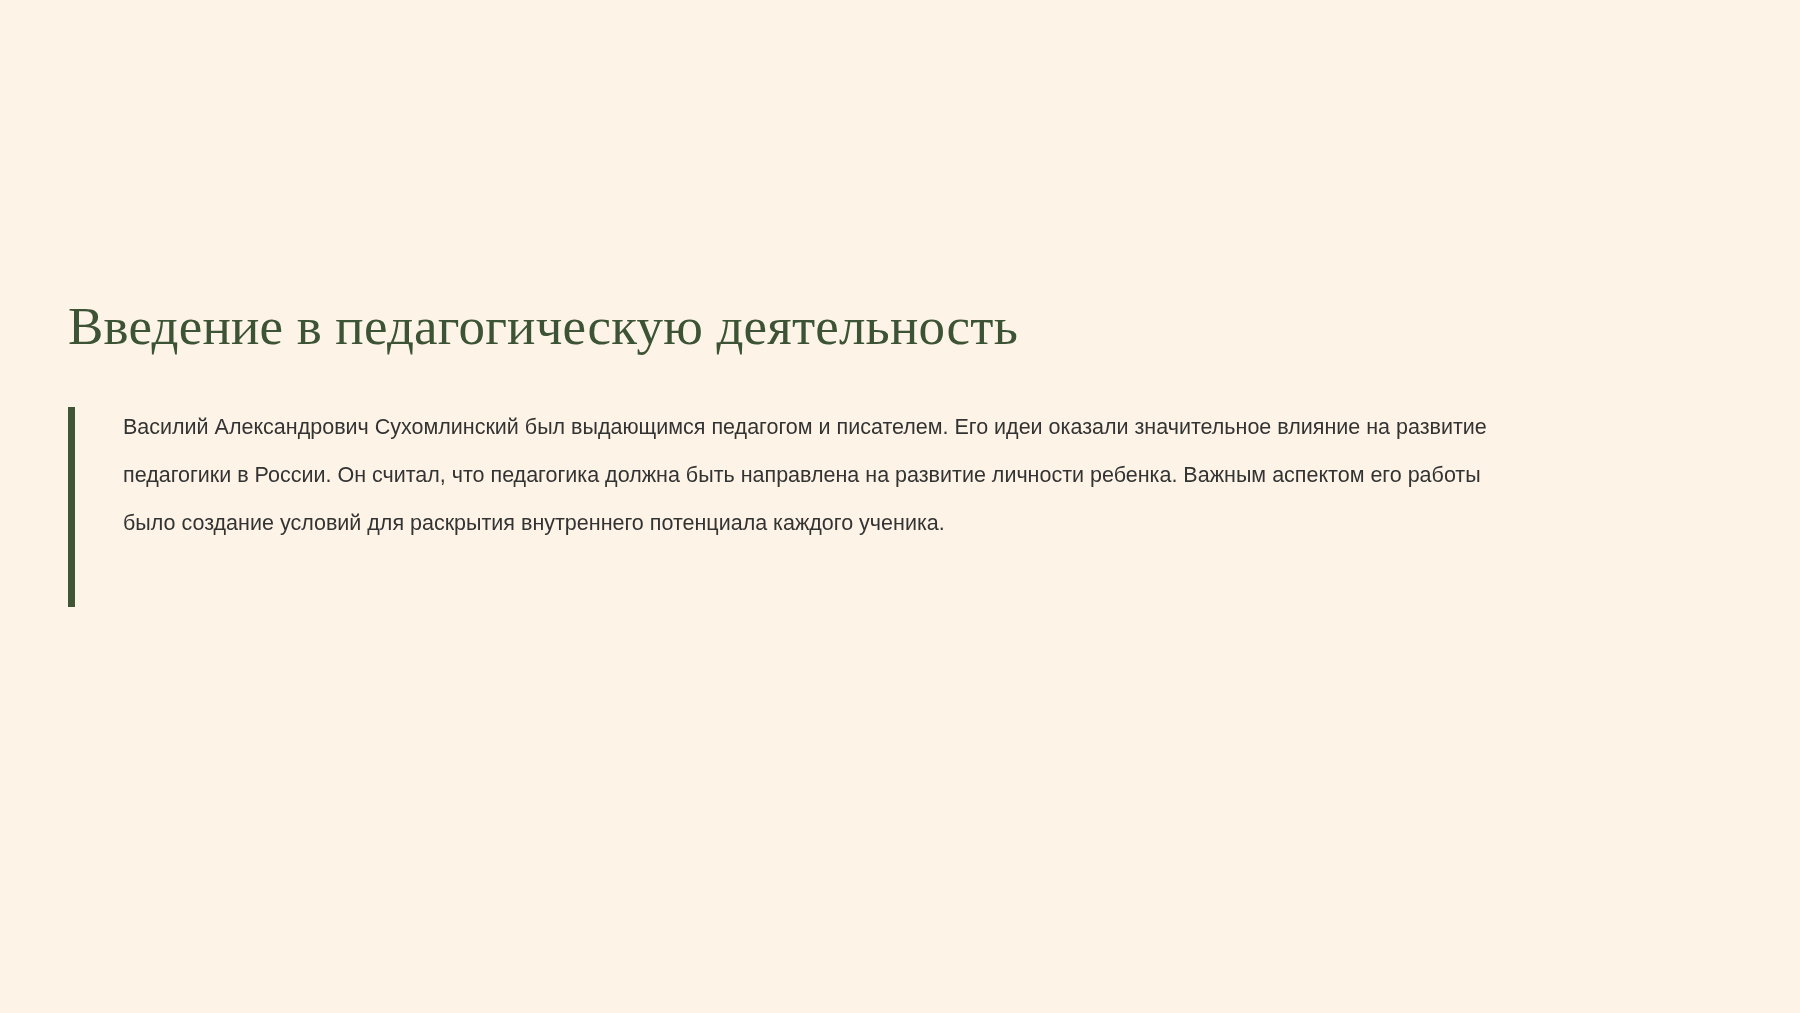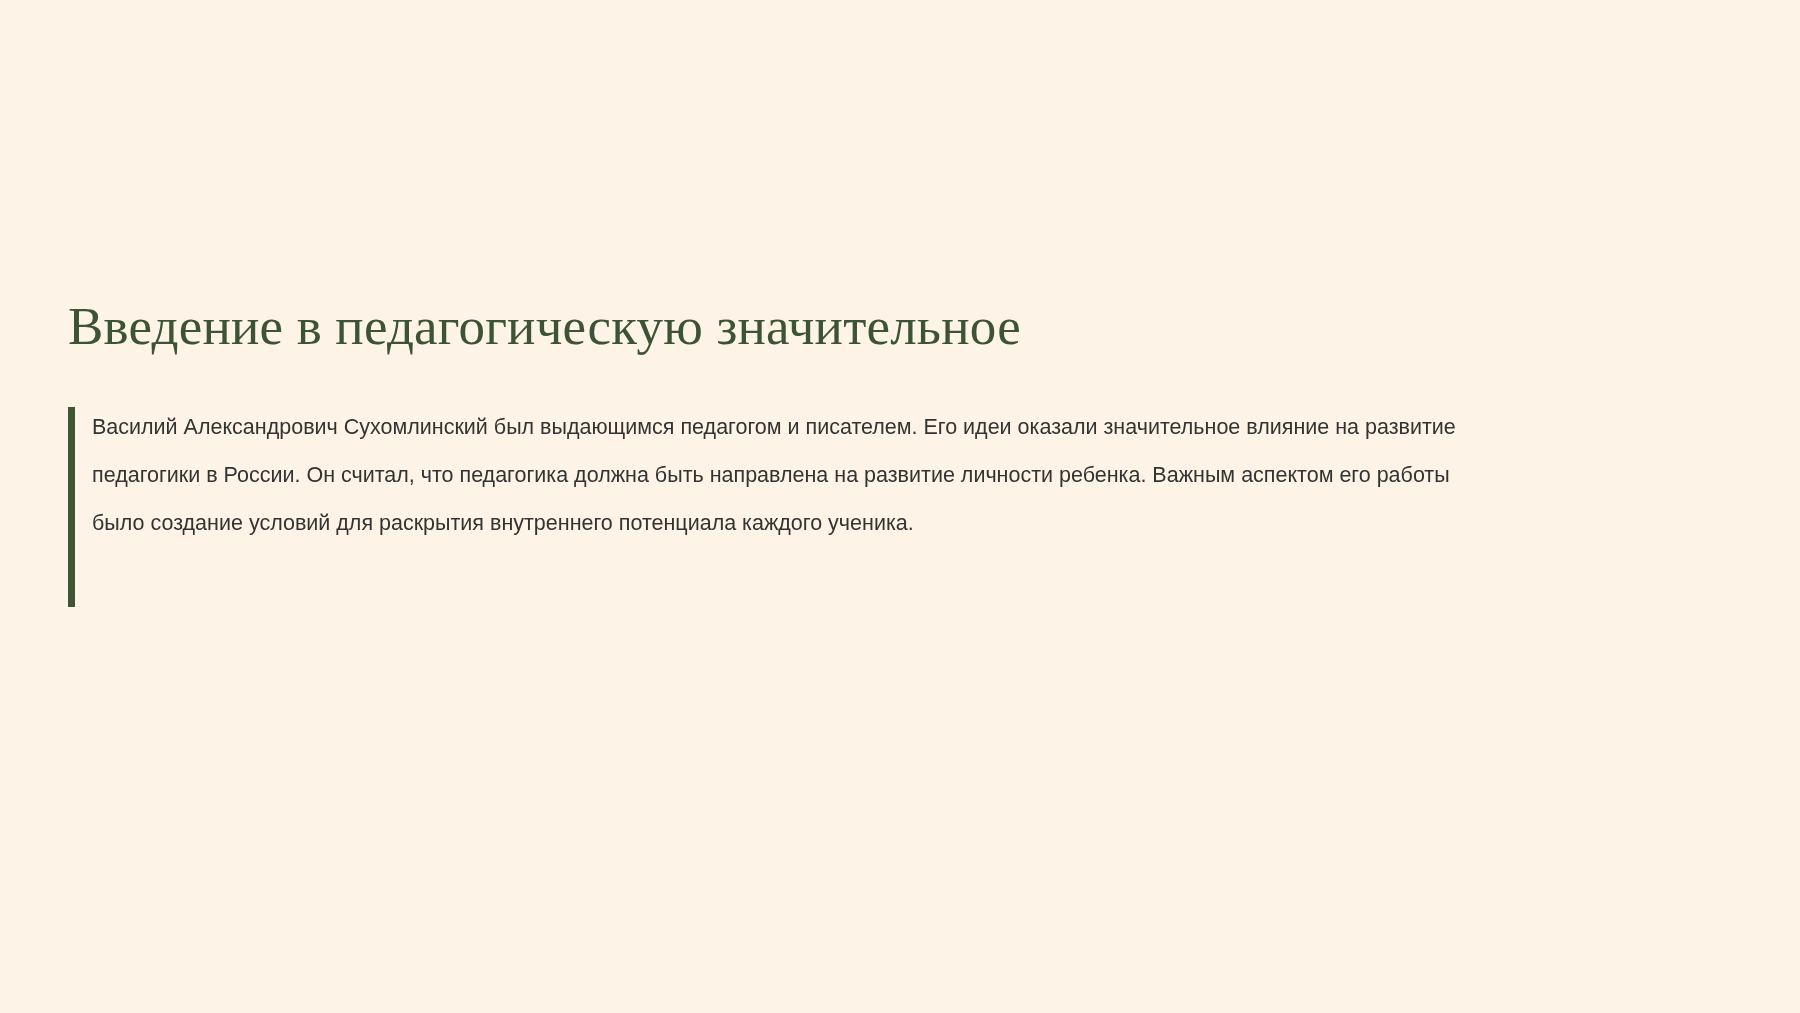--- a/index.html
+++ b/index.html
@@ -36,21 +36,21 @@
     font-weight: 400;
     line-height: 1.16;
     color: #3c5435;
     letter-spacing: 0.2px;
     margin: 0 0 46px 0;
     white-space: nowrap;
   }
 
   .body-block {
     position: relative;
-    padding-left: 24px;
+    padding-left: 55px;
   }
 
   .accent-bar {
     position: absolute;
     left: 0;
     top: 4px;
     width: 7px;
     height: 200px;
     background: #3e5634;
   }
@@ -65,21 +65,21 @@
     max-width: 1395px;
     text-align: left;
   }
 </style>
 </head>
 <body>
 
 <div class="slide">
   <div class="content">
 
-    <h1 class="slide-title">Введение в педагогическую значительное</h1>
+    <h1 class="slide-title">Введение в педагогическую деятельность</h1>
 
     <div class="body-block">
       <span class="accent-bar"></span>
       <p class="body-text">Василий Александрович Сухомлинский был выдающимся педагогом и писателем. Его идеи оказали значительное влияние на развитие педагогики в России. Он считал, что педагогика должна быть направлена на развитие личности ребенка. Важным аспектом его работы было создание условий для раскрытия внутреннего потенциала каждого ученика.</p>
     </div>
 
   </div>
 </div>
 
 </body></html>

